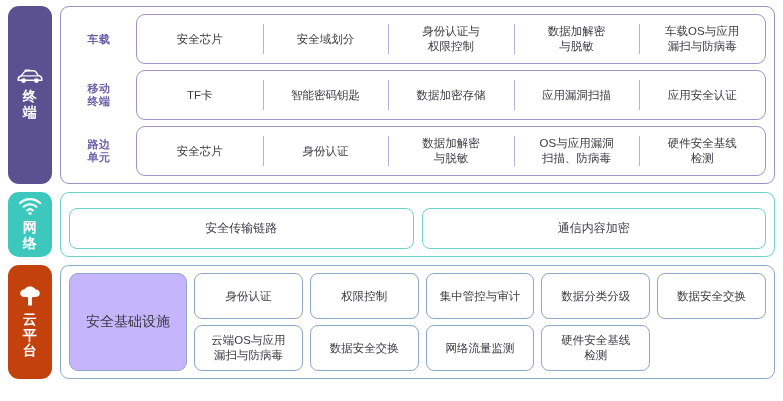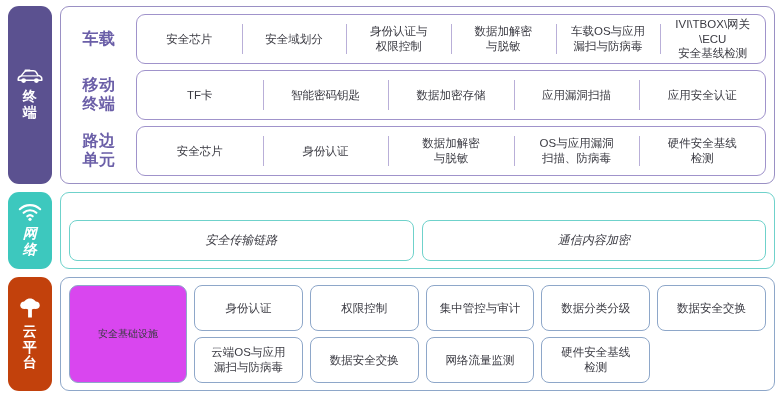--- a/index.html
+++ b/index.html
@@ -15,21 +15,21 @@
     background: #ffffff;
     padding: 6px 8px 6px 8px;
     display: flex;
     flex-direction: column;
     gap: 8px;
   }
 
   
   .band { display: flex; gap: 8px; }
   .band.terminal { height: 178px; }
-  .band.network  { height: 77px; font-style: italic; }
+  .band.network  { height: 65px; }
   .band.cloud    { height: 114px; }
 
   
   .pill {
     width: 44px;
     flex: 0 0 44px;
     border-radius: 11px;
     display: flex;
     flex-direction: column;
     align-items: center;
@@ -62,21 +62,21 @@
     flex-direction: column;
     justify-content: space-between;
   }
   .panel.network { border-color: #6fd2cb; justify-content: flex-end; }
   .panel.cloud   { border-color: #8ea7c9; }
 
   
   .trow { display: flex; align-items: center; gap: 7px; height: 50px; }
   .trow-label {
     flex: 0 0 60px;
-    font-size: 16px;
+    font-size: 11px;
     font-weight: bold;
     color: #6b5fa8;
     text-align: center;
     line-height: 1.18;
     letter-spacing: .5px;
   }
   .seg-box {
     flex: 1 1 auto;
     height: 100%;
     border: 1.3px solid #a093cb;
@@ -121,23 +121,23 @@
 
   
   .cloud-wrap { display: flex; gap: 7px; height: 100%; }
   .cbox-tall {
     flex: 0 0 118px;
     border: 1.3px solid #8ea7c9;
     border-radius: 9px;
     display: flex;
     align-items: center;
     justify-content: center;
-    font-size: 10px;
-    color: #3a3a42;
-    background: #d946ef;
+    font-size: 14px;
+    color: #3a3a42;
+    background: #c4b5fd;
     text-align: center;
   }
   .cgrid {
     flex: 1 1 auto;
     display: grid;
     grid-template-columns: repeat(5, 1fr);
     grid-template-rows: 1fr 1fr;
     gap: 6px 7px;
   }
   .cbox {
@@ -177,21 +177,20 @@
     <div class="panel terminal">
 
       <div class="trow">
         <div class="trow-label">车载</div>
         <div class="seg-box">
           <div class="seg">安全芯片</div>
           <div class="seg">安全域划分</div>
           <div class="seg">身份认证与<br>权限控制</div>
           <div class="seg">数据加解密<br>与脱敏</div>
           <div class="seg">车载OS与应用<br>漏扫与防病毒</div>
-          <div class="seg">IVI\TBOX\网关\ECU<br>安全基线检测</div>
         </div>
       </div>
 
       <div class="trow">
         <div class="trow-label">移动<br>终端</div>
         <div class="seg-box">
           <div class="seg">TF卡</div>
           <div class="seg">智能密码钥匙</div>
           <div class="seg">数据加密存储</div>
           <div class="seg">应用漏洞扫描</div>

